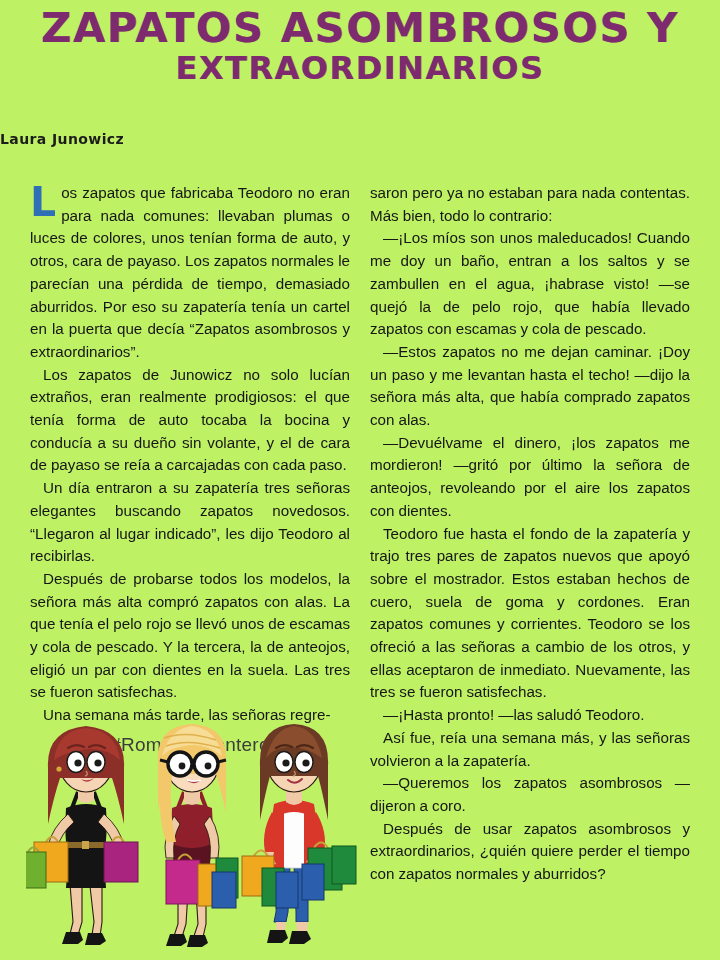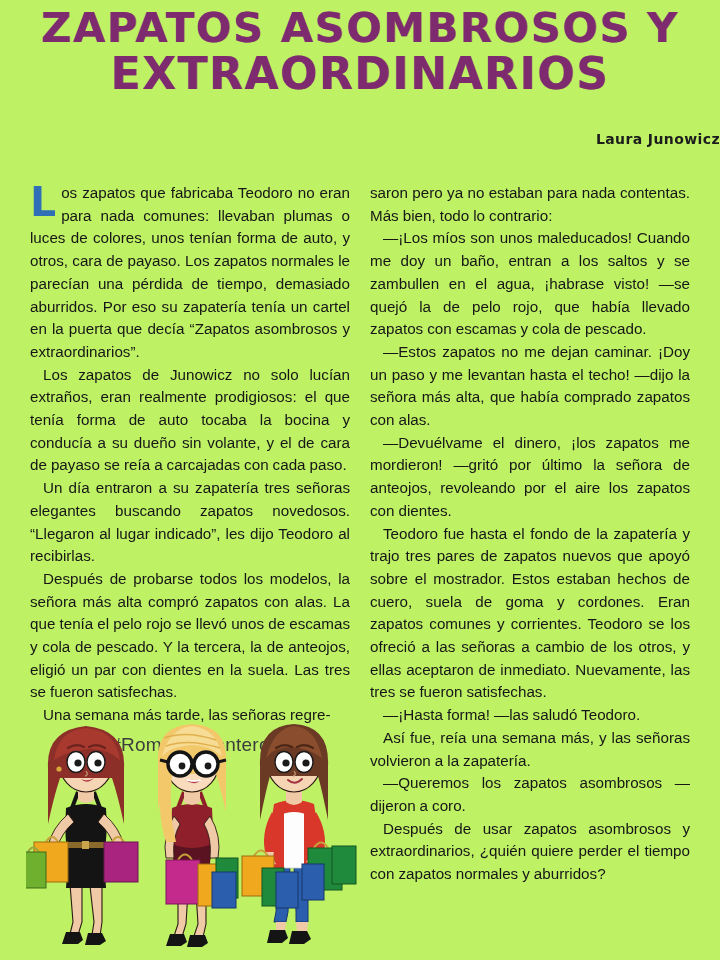--- a/index.html
+++ b/index.html
@@ -37,30 +37,30 @@
     letter-spacing: 1.5px;
     line-height: 1.02;
     text-shadow: 0.6px 0.4px 0 rgba(125,42,110,0.55), -0.5px 0.3px 0 rgba(160,80,150,0.35);
     white-space: nowrap;
   }
   .title-line-1 {
     font-size: 41px;
     transform: scaleX(1.02);
   }
   .title-line-2 {
-    font-size: 44px;
+    font-size: 32px;
     margin-top: 2px;
   }
 
   .byline {
     position: absolute;
     top: 131px;
     left: 0;
     width: 720px;
-    text-align: right;
+    text-align: left;
     font-family: "DejaVu Sans", sans-serif;
     font-size: 14px;
     font-weight: 600;
     color: #1c1c1c;
     letter-spacing: 0.4px;
   }
 
   
   .columns {
     position: absolute;
@@ -149,21 +149,21 @@
       <p>Después de probarse todos los modelos, la señora más alta compró zapatos con alas. La que tenía el pelo rojo se llevó unos de escamas y cola de pescado. Y la tercera, la de anteojos, eligió un par con dientes en la suela. Las tres se fueron satisfechas.</p>
       <p class="lastline-left">Una semana más tarde, las señoras regre-</p>
     </div>
 
     <div class="col col-right">
       <p class="first">saron pero ya no estaban para nada contentas. Más bien, todo lo contrario:</p>
       <p>—¡Los míos son unos maleducados! Cuando me doy un baño, entran a los saltos y se zambullen en el agua, ¡habrase visto! —se quejó la de pelo rojo, que había llevado zapatos con escamas y cola de pescado.</p>
       <p>—Estos zapatos no me dejan caminar. ¡Doy un paso y me levantan hasta el techo! —dijo la señora más alta, que había comprado zapatos con alas.</p>
       <p>—Devuélvame el dinero, ¡los zapatos me mordieron! —gritó por último la señora de anteojos, revoleando por el aire los zapatos con dientes.</p>
       <p>Teodoro fue hasta el fondo de la zapatería y trajo tres pares de zapatos nuevos que apoyó sobre el mostrador. Estos estaban hechos de cuero, suela de goma y cordones. Eran zapatos comunes y corrientes. Teodoro se los ofreció a las señoras a cambio de los otros, y ellas aceptaron de inmediato. Nuevamente, las tres se fueron satisfechas.</p>
-      <p class="lastline-left">—¡Hasta forma! —las saludó Teodoro.</p>
+      <p class="lastline-left">—¡Hasta pronto! —las saludó Teodoro.</p>
       <p>Así fue, reía una semana más, y las señoras volvieron a la zapatería.</p>
       <p>—Queremos los zapatos asombrosos —dijeron a coro.</p>
       <p>Después de usar zapatos asombrosos y extraordinarios, ¿quién quiere perder el tiempo con zapatos normales y aburridos?</p>
     </div>
 
   </div>
 
   <div class="hashtag">#RomeroCuentero</div>
 
   <div class="illustration">

